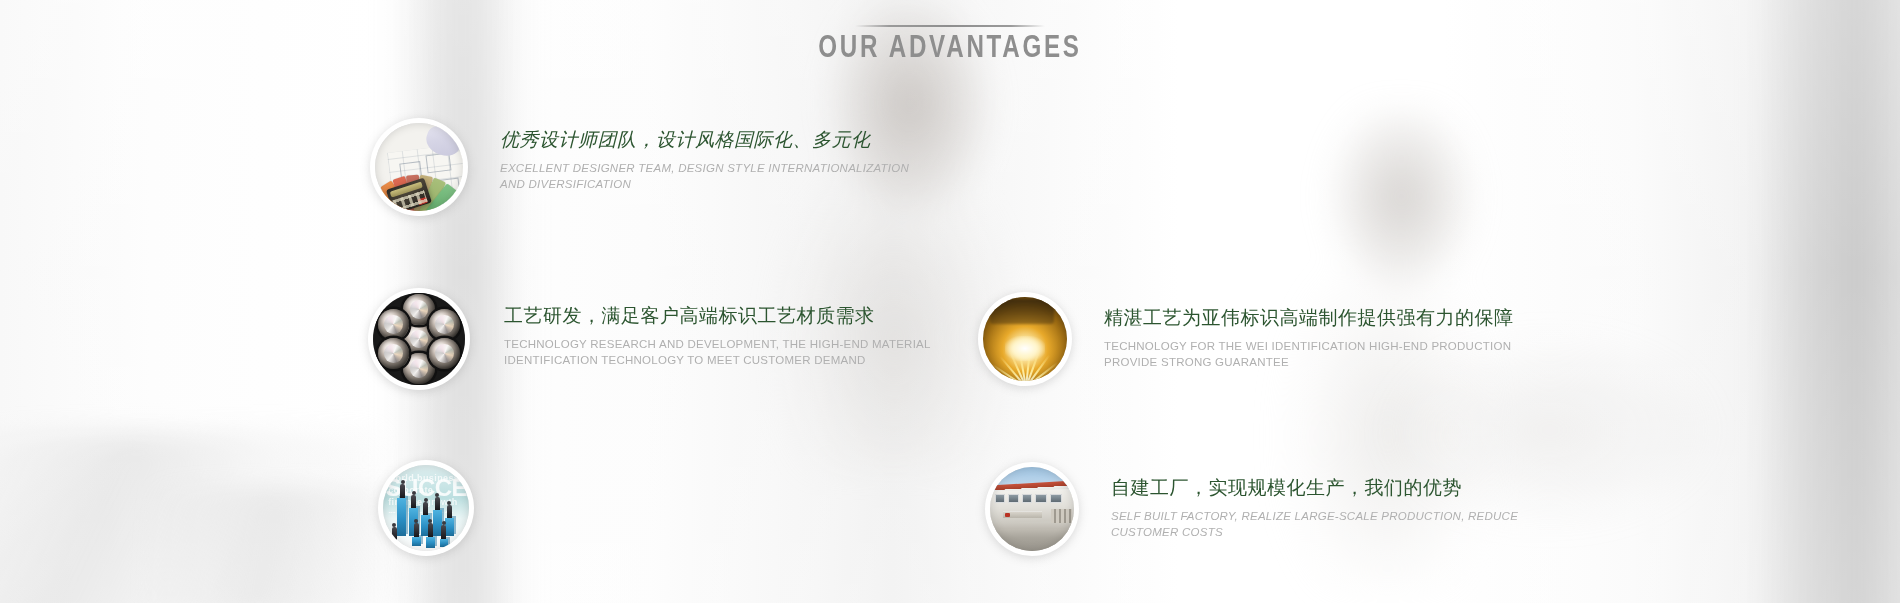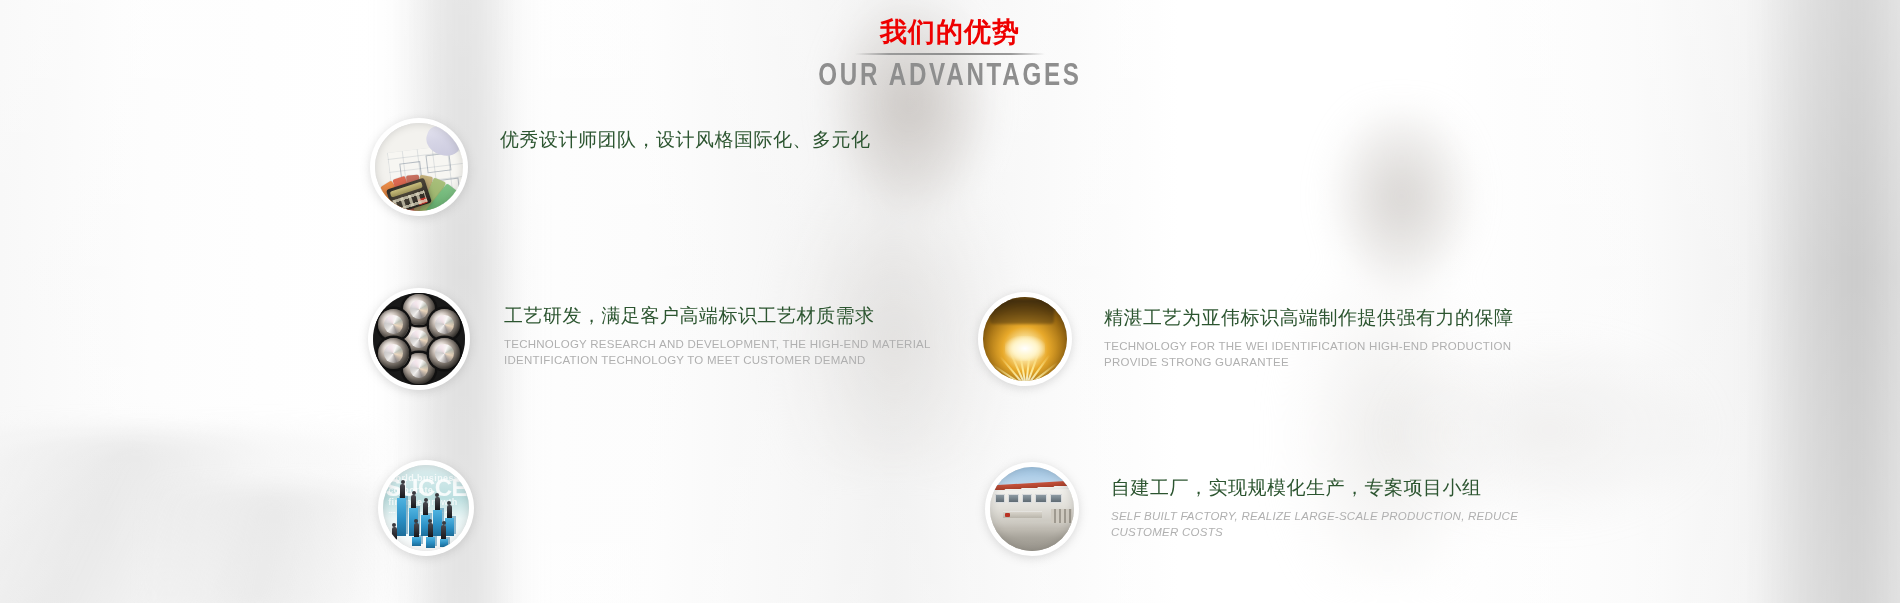--- a/index.html
+++ b/index.html
@@ -355,21 +355,20 @@
     <div class="bg-col-b"></div>
     <div class="bg-person-1"></div>
     <div class="bg-person-2"></div>
     <div class="bg-desk"></div>
     <div class="bg-desk2"></div>
     <div class="bg-soft-right"></div>
     <div class="bg-wash"></div>
   </div>
 
   <div class="heading">
-    <div class="heading-cn">我们的优势</div>
     <div class="heading-rule"></div>
     <div class="heading-en">OUR ADVANTAGES</div>
   </div>
 
   <div class="item" style="left:370px; top:118px;">
     <div class="thumb-wrap">
       <div class="thumb" style="width:88px;height:88px;">
         <div class="art-swatch">
           <div class="blueprint">
             <div class="bp-box" style="left:14%;top:16%;width:26%;height:30%;"></div>
@@ -391,22 +390,23 @@
             <div class="blade" style="transform:rotate(66deg);background:linear-gradient(180deg,#63c2bd,#3aa29c);"></div>
 
           </div>
           <div class="paper"></div>
           <div class="calc">
               <span class="redkey"></span>
             </div>
         </div>
       </div>
     </div>
-    <div class="text-col" style="margin-left:32px; padding-top:10px;">
+    <div class="text-col" style="margin-left:32px; padding-top:10px;font-style:italic;">
       <div class="title-cn">优秀设计师团队，设计风格国际化、多元化</div>
+      <div class="title-en" style="max-width:420px;">EXCELLENT DESIGNER TEAM, DESIGN STYLE INTERNATIONALIZATION AND DIVERSIFICATION</div>
     </div>
   </div>
 
   <div class="item" style="left:368px; top:288px;">
     <div class="thumb-wrap">
       <div class="thumb" style="width:92px;height:92px;">
         <div class="art-tubes">
           <div class="tube" style="left:33%;top:33%;width:34%;height:34%;">
               <i></i>
             </div>
@@ -505,18 +505,18 @@
           <div class="win" style="left:72%;width:14%;"></div>
           <div class="sign">
               <i></i>
             </div>
           <div class="gate"></div>
           <div class="road"></div>
         </div>
       </div>
     </div>
     <div class="text-col" style="margin-left:32px; padding-top:14px;">
-      <div class="title-cn">自建工厂，实现规模化生产，专案项目小组</div>
+      <div class="title-cn">自建工厂，实现规模化生产，我们的优势</div>
       <div class="title-en" style="max-width:430px;font-style:italic;">SELF BUILT FACTORY, REALIZE LARGE-SCALE PRODUCTION, REDUCE CUSTOMER COSTS</div>
     </div>
   </div>
 
 </div>
 
 </body></html>

